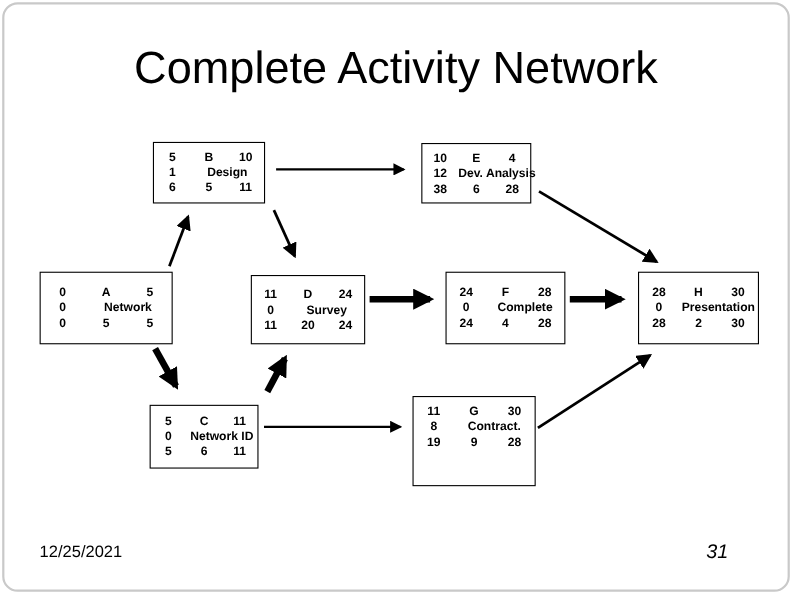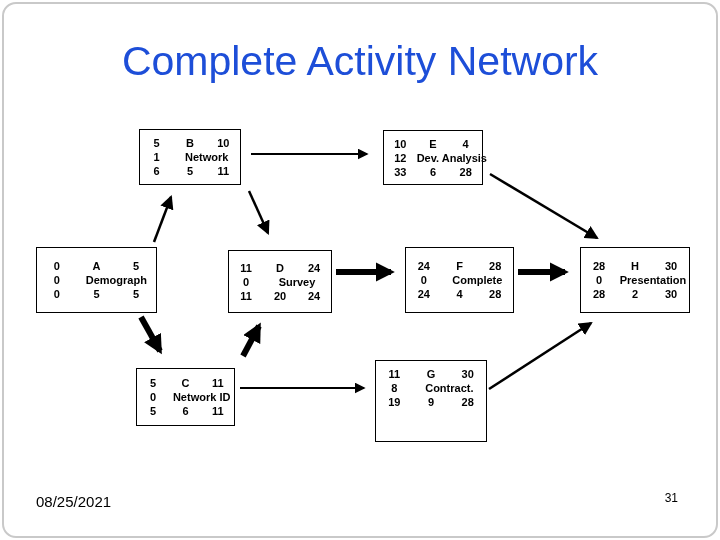--- a/index.html
+++ b/index.html
@@ -1,32 +1,32 @@
 <!DOCTYPE html>
 <html><head>
 <meta charset="utf-8">
 <style>
   html,body{margin:0;padding:0;background:#ffffff;}
   body{width:720px;height:540px;position:relative;overflow:hidden;
        font-family:"Liberation Sans",sans-serif;color:#000;}
   .slide-frame{position:absolute;left:2px;top:2px;width:712px;height:532px;
        border:2px solid #c9c9c9;border-radius:14px;background:#ffffff;}
   .title{position:absolute;left:0;top:38px;width:720px;text-align:center;
-       font-size:41px;font-weight:400;letter-spacing:0px;color:#1d4ed8;}
+       font-size:41px;font-weight:400;letter-spacing:0px;color:#000000;}
   .diagram{position:absolute;left:0;top:0;width:720px;height:540px;}
   svg.arrows{position:absolute;left:0;top:0;width:720px;height:540px;}
   svg.arrows line{stroke:#000;}
   .node{position:absolute;display:grid;grid-template-columns:1fr 1fr 1fr;
        align-content:center;row-gap:0px;border:1px solid #000;background:#fff;
        font-weight:bold;font-size:11px;line-height:14px;}
   .node span{text-align:center;white-space:nowrap;}
   .node .name{grid-column:2/4;}
   .node.top{align-content:start;padding-top:6px;}
   .footer-date{position:absolute;left:36px;top:493px;font-size:15px;}
-  .footer-page{position:absolute;right:42px;top:491px;font-size:12px;}
+  .footer-page{position:absolute;right:58px;top:491px;font-size:18px;font-style:italic;}
 </style>
 </head>
 <body>
 
 <div class="slide-frame"></div>
 
 <div class="title">Complete Activity Network</div>
 
 <div class="diagram">
 
@@ -49,43 +49,43 @@
     <line x1="490" y1="174" x2="597" y2="238" stroke-width="2.5" marker-end="url(#ah-thin)"></line>
     <line x1="240" y1="388" x2="364" y2="388" stroke-width="2" marker-end="url(#ah-thin)"></line>
     <line x1="489" y1="389" x2="591" y2="323" stroke-width="2.5" marker-end="url(#ah-thin)"></line>
   </svg>
 
   <div class="node" style="left:139px;top:129px;width:100px;height:54px;">
     <span>5</span>
     <span>B</span>
     <span>10</span>
     <span>1</span>
-    <span class="name">Network</span>
+    <span class="name">Design</span>
     <span>6</span>
     <span>5</span>
     <span>11</span>
   </div>
 
   <div class="node" style="left:383px;top:130px;width:98px;height:53px;">
     <span>10</span>
     <span>E</span>
     <span>4</span>
     <span>12</span>
     <span class="name">Dev. Analysis</span>
-    <span>33</span>
+    <span>38</span>
     <span>6</span>
     <span>28</span>
   </div>
 
   <div class="node" style="left:36px;top:247px;width:119px;height:64px;">
     <span>0</span>
     <span>A</span>
     <span>5</span>
     <span>0</span>
-    <span class="name">Demograph</span>
+    <span class="name">Network</span>
     <span>0</span>
     <span>5</span>
     <span>5</span>
   </div>
 
   <div class="node" style="left:228px;top:250px;width:102px;height:61px;">
     <span>11</span>
     <span>D</span>
     <span>24</span>
     <span>0</span>
@@ -134,14 +134,14 @@
     <span>30</span>
     <span>8</span>
     <span class="name">Contract.</span>
     <span>19</span>
     <span>9</span>
     <span>28</span>
   </div>
 
 </div>
 
-<div class="footer-date">08/25/2021</div>
+<div class="footer-date">12/25/2021</div>
 <div class="footer-page">31</div>
 
 </body></html>

